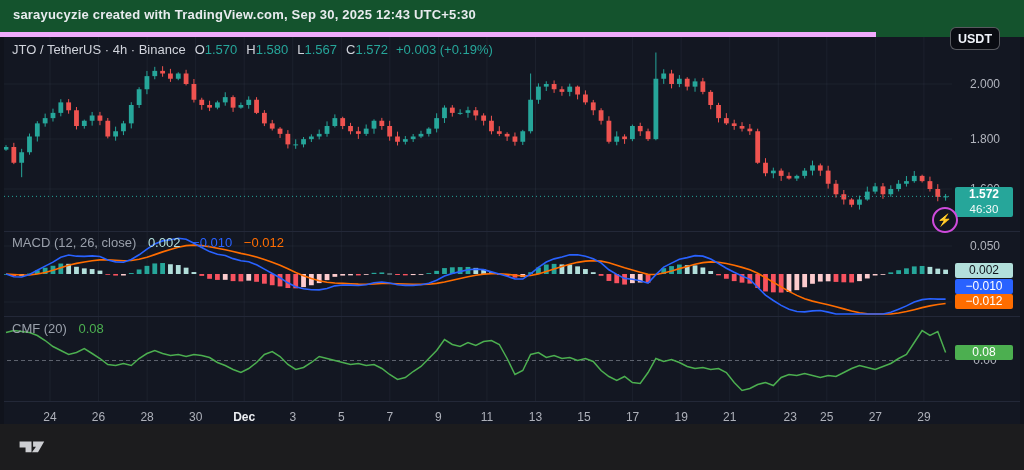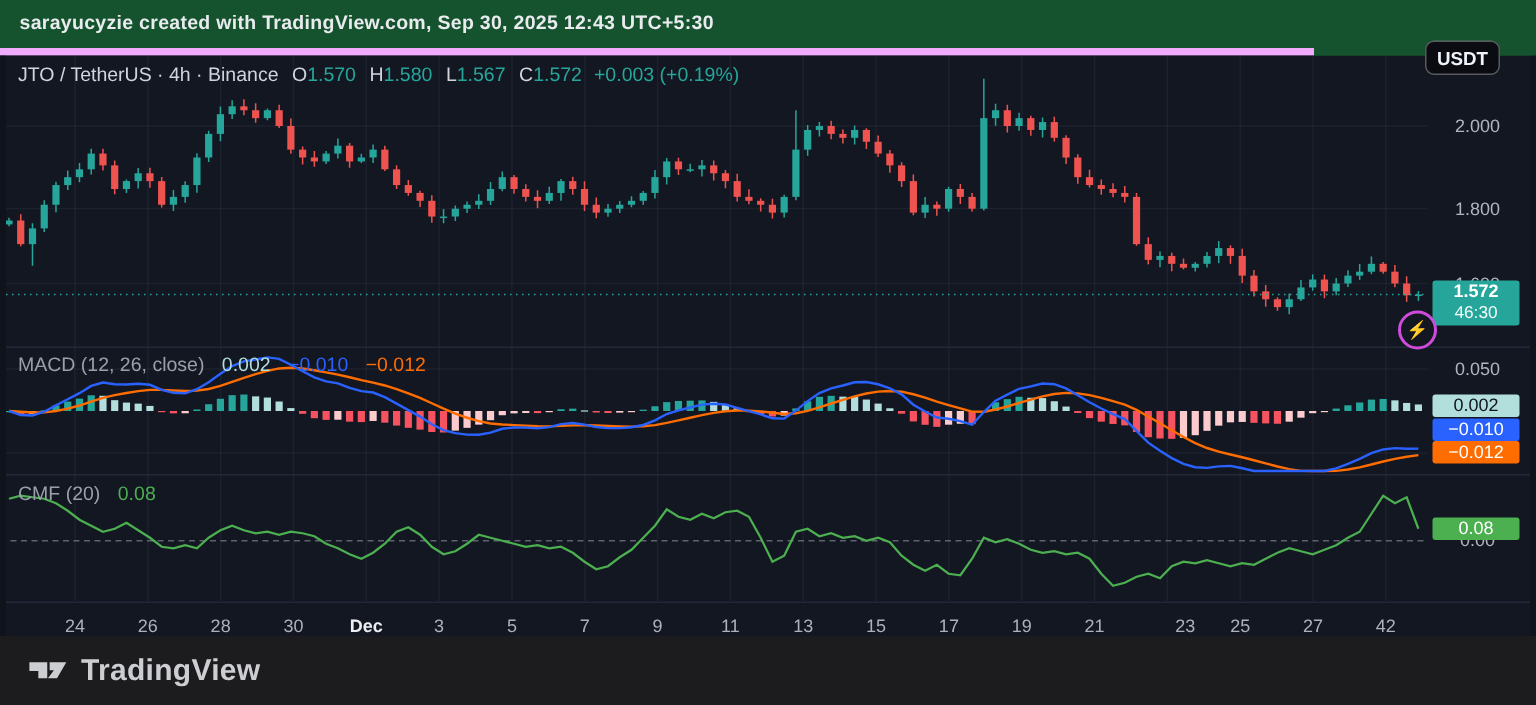--- a/index.html
+++ b/index.html
@@ -514,29 +514,28 @@
         <div class="time-label" style="left: 438.4px;">9</div>
         <div class="time-label" style="left: 486.95px;">11</div>
         <div class="time-label" style="left: 535.5px;">13</div>
         <div class="time-label" style="left: 584.05px;">15</div>
         <div class="time-label" style="left: 632.6px;">17</div>
         <div class="time-label" style="left: 681.15px;">19</div>
         <div class="time-label" style="left: 729.7px;">21</div>
         <div class="time-label" style="left: 778.25px; margin-left: 12px;">23</div>
         <div class="time-label" style="left: 826.8px; text-align: center;">25</div>
         <div class="time-label" style="left: 875.35px; text-align: right;">27</div>
-        <div class="time-label" style="left: 923.9px;">42</div>
+        <div class="time-label" style="left: 923.9px;">29</div>
       </div>
   </div>
 
   <button class="usdt">USDT</button>
 
   <div class="footer">
     <div class="logo">
       <svg width="27" height="24" viewBox="0 0 34 26">
         <path d="M2,6 H17 V19.5 H9.5 V13.5 H2 Z" fill="#cdced2"></path>
         <path d="M19,6 H33 L25.2,19.5 H17.6 L22.6,12.8 H19 Z" fill="#cdced2"></path>
       </svg>
-      <span class="brand">TradingView</span>
     </div>
   </div>
 
 </div>
 
 </body></html>

